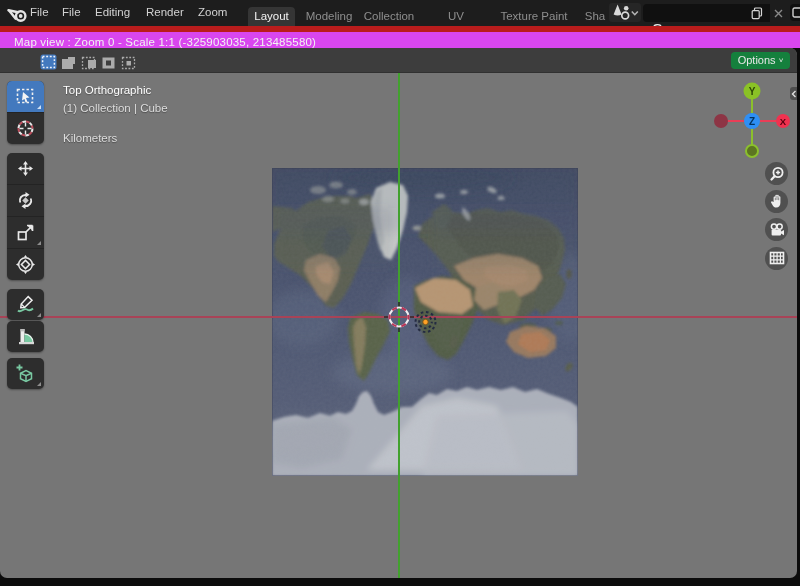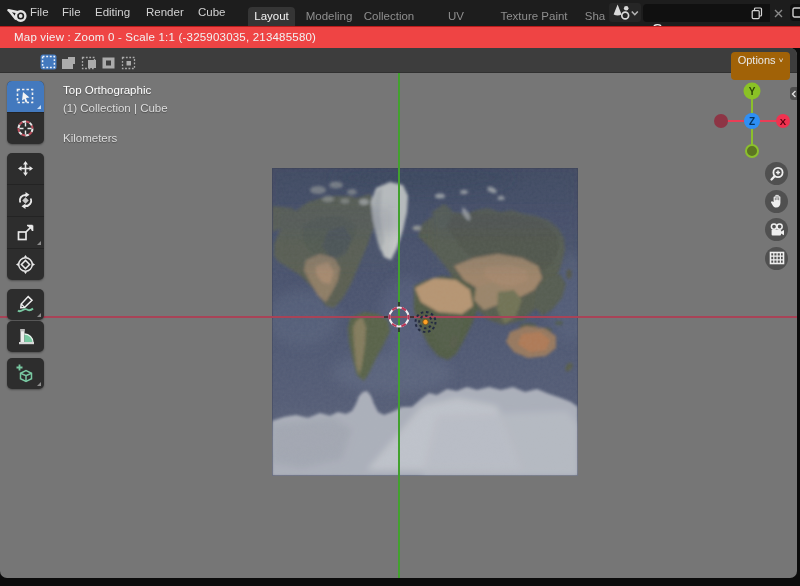--- a/index.html
+++ b/index.html
@@ -1,26 +1,26 @@
 <!DOCTYPE html>
 <html><head>
 <meta charset="utf-8">
 <style>
   html,body{margin:0;padding:0;width:800px;height:586px;overflow:hidden;background:#0c0c0c;
     font-family:"Liberation Sans",sans-serif;}
   .abs{position:absolute;}
   #topbar{position:absolute;left:0;top:0;width:800px;height:26px;background:#1d1d1d;}
-  #banner{position:absolute;left:0;top:26px;width:800px;height:22px;background:#ef4444;border-top:1px solid #b91c1c;box-sizing:border-box;}
+  #banner{position:absolute;left:0;top:26px;width:800px;height:22px;background:#d946ef;border-top:6px solid #b91c1c;box-sizing:border-box;}
   #banner span{position:absolute;left:14px;top:4px;font-size:11.5px;color:#f2f2f2;letter-spacing:0.2px;}
   #viewport{position:absolute;left:0;top:48px;width:797px;height:530px;background:#767676;border-radius:0 7px 7px 7px;overflow:hidden;}
   #vheader{position:absolute;left:0;top:0;width:797px;height:25px;background:#3d3d3d;border-bottom:1px solid #313131;box-sizing:border-box;}
   .menuitem{position:absolute;top:6px;font-size:11.5px;color:#d2d2d2;}
   .tab{position:absolute;top:7px;height:28px;line-height:19px;font-size:11.5px;color:#8e8e8e;text-align:center;}
   .tab.active{background:#353535;color:#f2f2f2;border-radius:4px 4px 0 0;}
-  #options{position:absolute;left:731px;top:4px;width:59px;height:28px;background:#a16207;border-radius:4px;
+  #options{position:absolute;left:731px;top:4px;width:59px;height:17px;background:#15803d;border-radius:4px;
      color:#e8e8e8;font-size:11px;line-height:17px;text-align:center;}
   .ovl{position:absolute;font-size:11.5px;color:#e8e8e8;text-shadow:0 1px 1px rgba(0,0,0,0.35);}
   .toolgrp{position:absolute;left:7px;width:37px;background:#2d2d2d;border-radius:5px;box-shadow:0 1px 2px rgba(0,0,0,0.35);}
   .tbtn{position:relative;width:37px;height:31px;}
   .tbtn + .tbtn{border-top:1px solid #232323;}
   .tbtn.active{background:#4379be;border-radius:5px 5px 0 0;}
   .tbtn svg{position:absolute;left:8px;top:5px;}
   .ctri{position:absolute;right:3px;bottom:3px;width:0;height:0;border-left:4px solid transparent;border-bottom:4px solid #8d8d8d;}
   .navbtn{position:absolute;left:765px;width:23px;height:23px;border-radius:50%;background:rgba(28,28,28,0.42);}
   .navbtn svg{position:absolute;left:3.5px;top:3.5px;}
@@ -34,21 +34,21 @@
   <svg class="abs" style="left:5px;top:3px" width="22" height="20" viewBox="0 0 22 20">
     <path d="M3.5,7.2 L13,9.2" stroke="#e4e4e4" stroke-width="2.5" stroke-linecap="round"></path>
     <path d="M4.5,8 L10.5,15.6" stroke="#e4e4e4" stroke-width="2.5" stroke-linecap="round"></path>
     <circle cx="15.7" cy="13" r="4.7" fill="none" stroke="#e4e4e4" stroke-width="2.4"></circle>
     <circle cx="15.7" cy="13" r="1.9" fill="#e4e4e4"></circle>
   </svg>
   <span class="menuitem" style="left:30px">File</span>
   <span class="menuitem" style="left:62px">File</span>
   <span class="menuitem" style="left:95px">Editing</span>
   <span class="menuitem" style="left:146px">Render</span>
-  <span class="menuitem" style="left:198px">Cube</span>
+  <span class="menuitem" style="left:198px">Zoom</span>
   <span class="tab active" style="left:248px;width:47px">Layout</span>
   <span class="tab" style="left:303px;width:52px">Modeling</span>
   <span class="tab" style="left:363px;width:52px">Collection</span>
   <span class="tab" style="left:428px;width:56px">UV Window</span>
   <span class="tab" style="left:499px;width:70px">Texture Paint</span>
   <span class="tab" style="left:583px;width:24px">Sha</span>
 
   <div class="abs" style="left:609px;top:3px;width:32px;height:19px;background:#262626;border-radius:3px;"></div>
   <svg class="abs" style="left:609px;top:3px" width="32" height="20" viewBox="0 0 32 20">
     <path d="M8.6,1.5 L12.6,11.5 Q8.6,13.5 4.6,11.5 Z" fill="#d8d8d8"></path>

